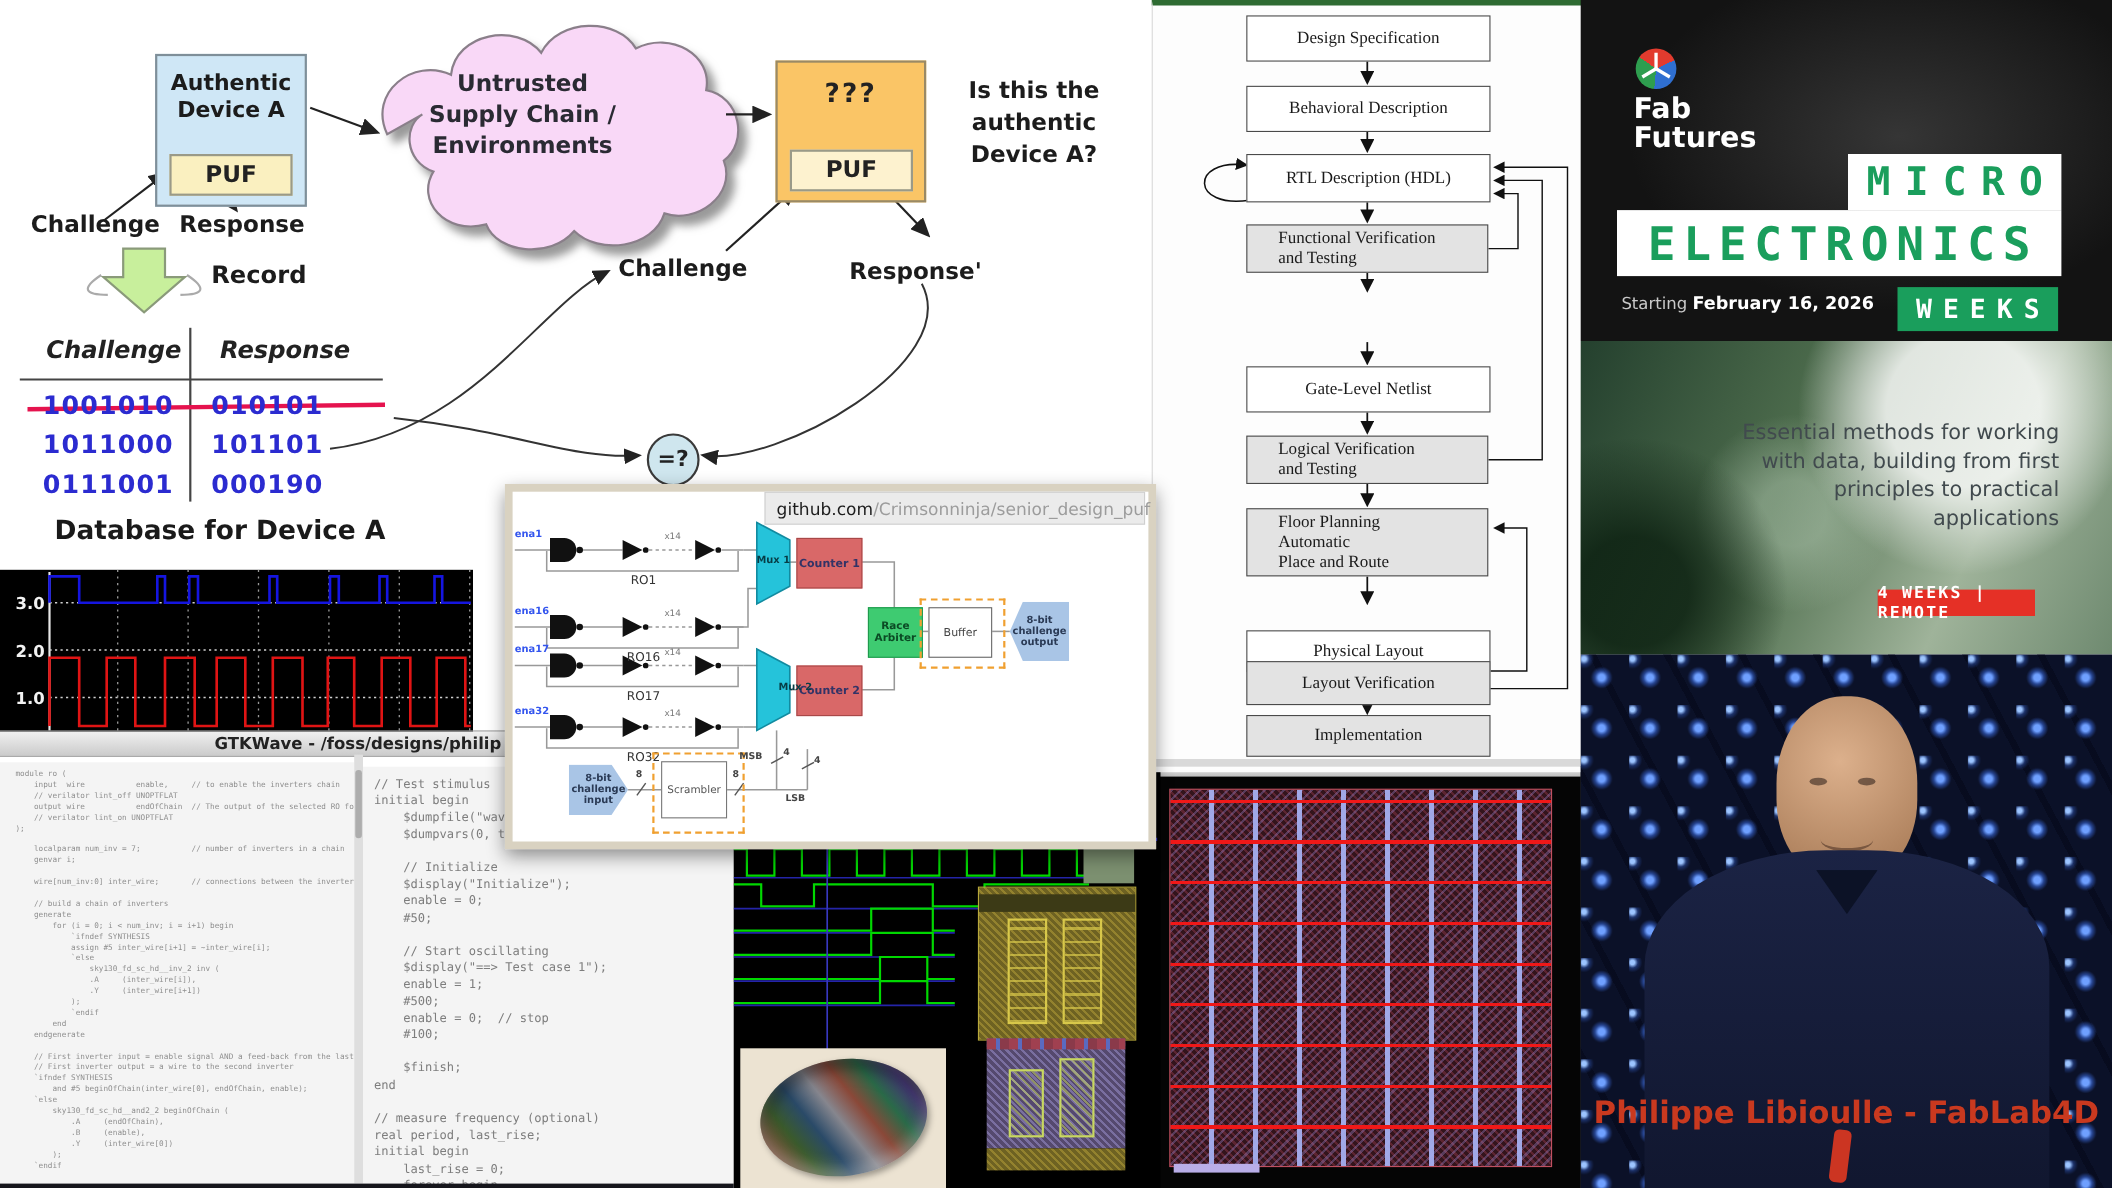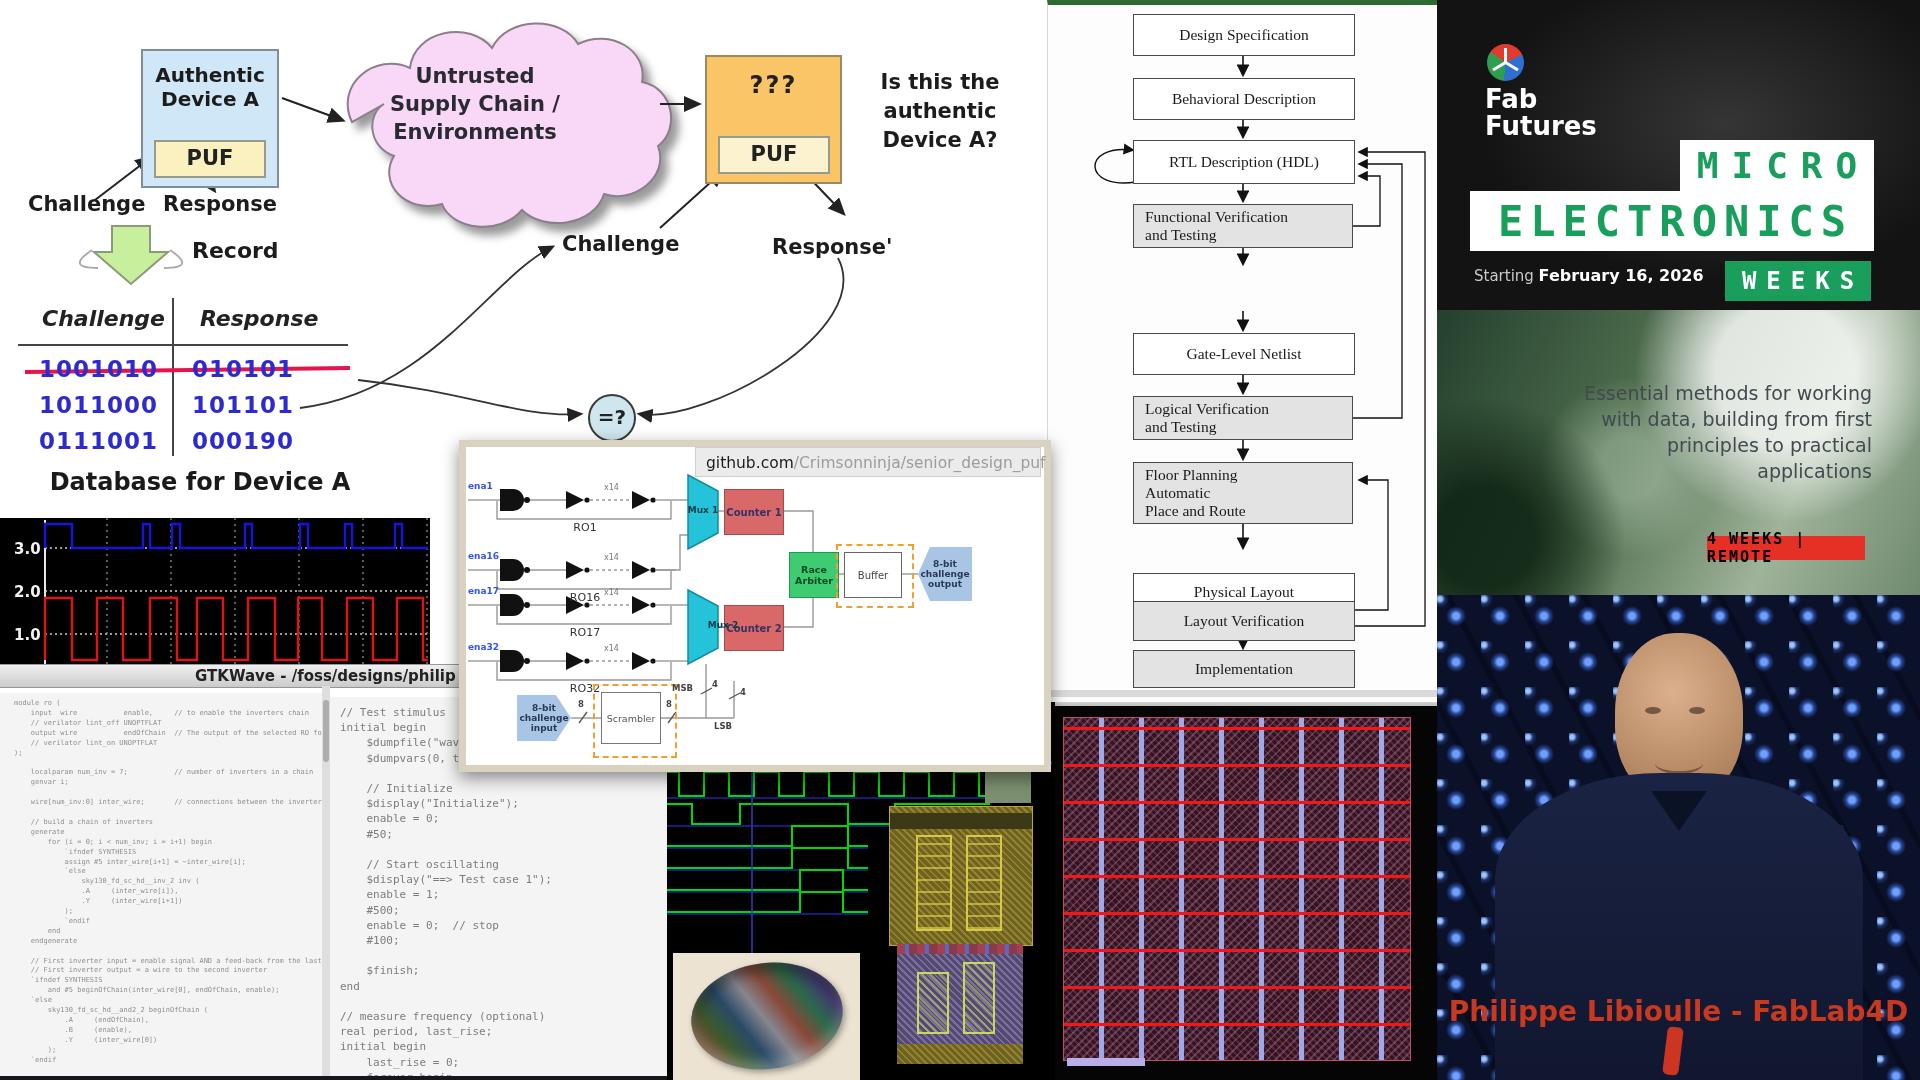--- a/index.html
+++ b/index.html
@@ -19,21 +19,21 @@
   .table-num{font-weight:bold;font-size:23px;color:#2b2bd0;letter-spacing:1px;}
   .thead{font-style:italic;font-weight:bold;font-size:22px;color:#222;}
   .equals-circle{left:588px;top:394px;width:44px;height:44px;border-radius:50%;background:#cfe6ee;border:2px solid #3a3a3a;
                  font-weight:bold;font-size:20px;color:#222;text-align:center;line-height:42px;}
   
   .flow-panel{left:1047px;top:0;width:390px;height:697px;background:#fdfdfd;border-top:5px solid #2e6b32;border-left:1px solid #d8d8d8;}
   .flow-box{position:absolute;left:85px;width:220px;border:1.5px solid #4a4a4a;background:#fff;
             font-family:"Liberation Serif",serif;font-size:15.5px;line-height:18px;color:#1a1a1a;
             display:flex;align-items:center;justify-content:center;text-align:center;}
   .flow-box.shaded{background:#e3e3e3;}
-  .flow-box.leftal{justify-content:flex-start;text-align:left;padding-left:11px;box-sizing:border-box;}
+  .flow-box.leftal{justify-content:flex-start;text-align:left;padding-left:28px;box-sizing:border-box;}
   .flow-bottom{left:1047px;top:690px;width:390px;height:7px;background:#d9d9d9;}
   
   .scope{left:0;top:518px;width:430px;height:148px;background:#000;}
   .scope-label{color:#f2f2f2;font-weight:bold;font-size:15px;}
   
   .titlebar{left:0;top:664px;width:858px;height:22px;background:linear-gradient(#f0f0f0,#cbcbcb);
             border-top:1px solid #9a9a9a;border-bottom:1px solid #969696;}
   .titlebar-text{position:absolute;left:195px;top:2px;font-weight:bold;font-size:15px;color:#222;}
   .code{background:#f4f4f4;color:#8f8f8f;font-family:"DejaVu Sans Mono",monospace;white-space:pre;overflow:hidden;}
   .code-left{left:0;top:686px;width:322px;height:390px;font-size:7px;line-height:9.9px;padding:6px 0 0 14px;box-sizing:border-box;}
@@ -119,21 +119,21 @@
   .class-text{font-family:"DejaVu Sans Mono",monospace;font-weight:bold;font-size:24px;letter-spacing:10px;color:#fff;padding-left:10px;}
   .starting{position:absolute;left:37px;top:266px;font-size:15px;color:#c9c9c9;}
   .starting b{color:#fff;font-size:16px;}
   .poster-pcb{position:absolute;left:0;top:310px;width:483px;height:285px;background:
       radial-gradient(circle at 72% 22%,rgba(255,255,255,.8) 0 70px,rgba(255,255,255,0) 150px),
       radial-gradient(circle at 10% 80%,rgba(10,30,15,.8) 0 50px,transparent 140px),
       radial-gradient(circle at 40% 55%,rgba(200,220,200,.4) 0 30px,transparent 90px),
       linear-gradient(115deg,#24402e,#4f6e4e 40%,#9fb39a 72%,#6f8a70);}
   .pcb-desc{position:absolute;right:48px;top:70px;width:290px;text-align:right;
       font-size:19px;line-height:26px;color:#414a4e;}
-  .badge{position:absolute;left:270px;top:226px;width:158px;height:24px;background:#e53026;color:#000000;
+  .badge{position:absolute;left:270px;top:226px;width:143px;height:24px;background:#e53026;color:#ffffff;
       font-family:"DejaVu Sans Mono",monospace;font-weight:bold;font-size:15px;letter-spacing:2px;
       display:flex;align-items:center;justify-content:center;}
   .poster-person{position:absolute;left:0;top:595px;width:483px;height:485px;overflow:hidden;background-color:#0b1128;
       background-image:
         radial-gradient(circle at 19px 21px,#6fa0ff 0 3px,rgba(60,110,230,.55) 6px,transparent 10px),
         radial-gradient(circle at 3px 4px,#9cc4ff 0 2px,rgba(60,110,230,.35) 5px,transparent 9px),
         repeating-linear-gradient(62deg,rgba(5,8,25,0) 0 54px,rgba(5,8,25,.6) 54px 60px);
       background-size:44px 46px,44px 46px,auto;}
   .head{position:absolute;left:178px;top:38px;width:128px;height:168px;border-radius:47% 47% 44% 44%;
       background:radial-gradient(circle at 45% 35%,#dcb08c,#b0835f 75%,#8f6a4c);}

